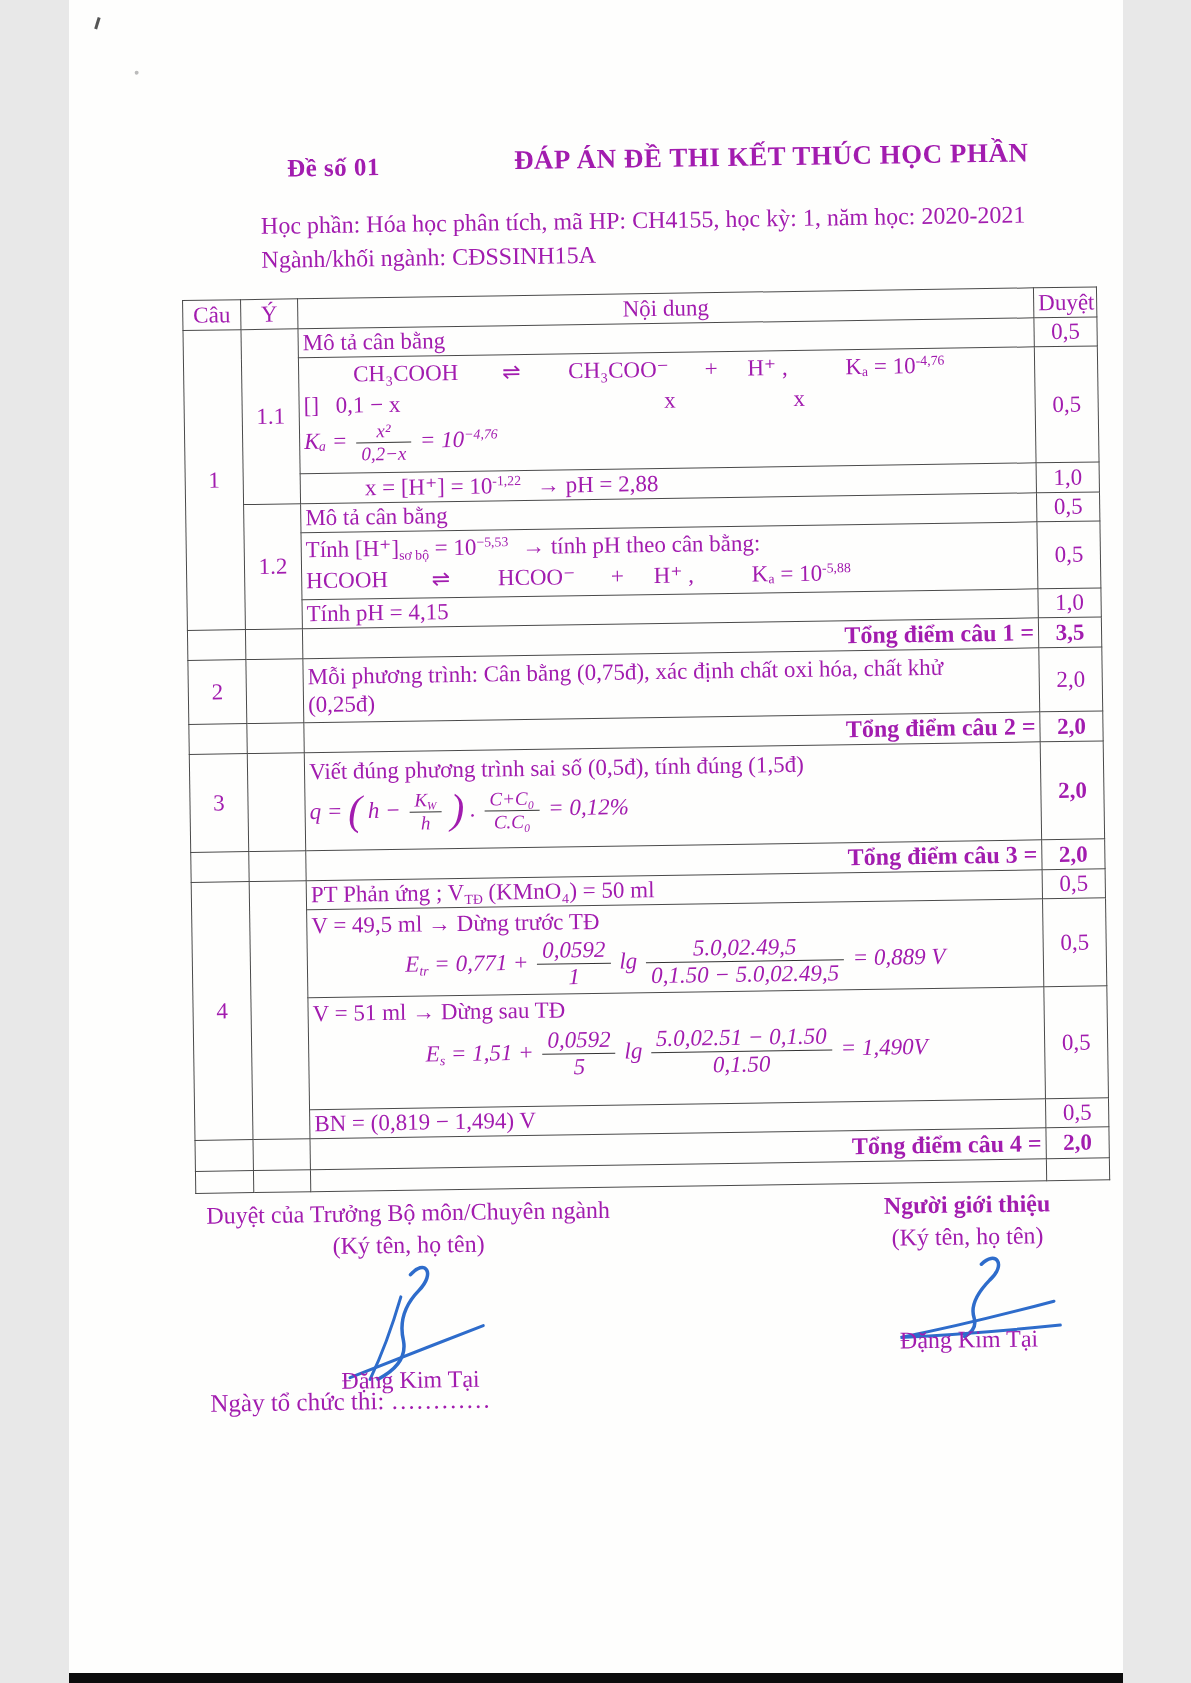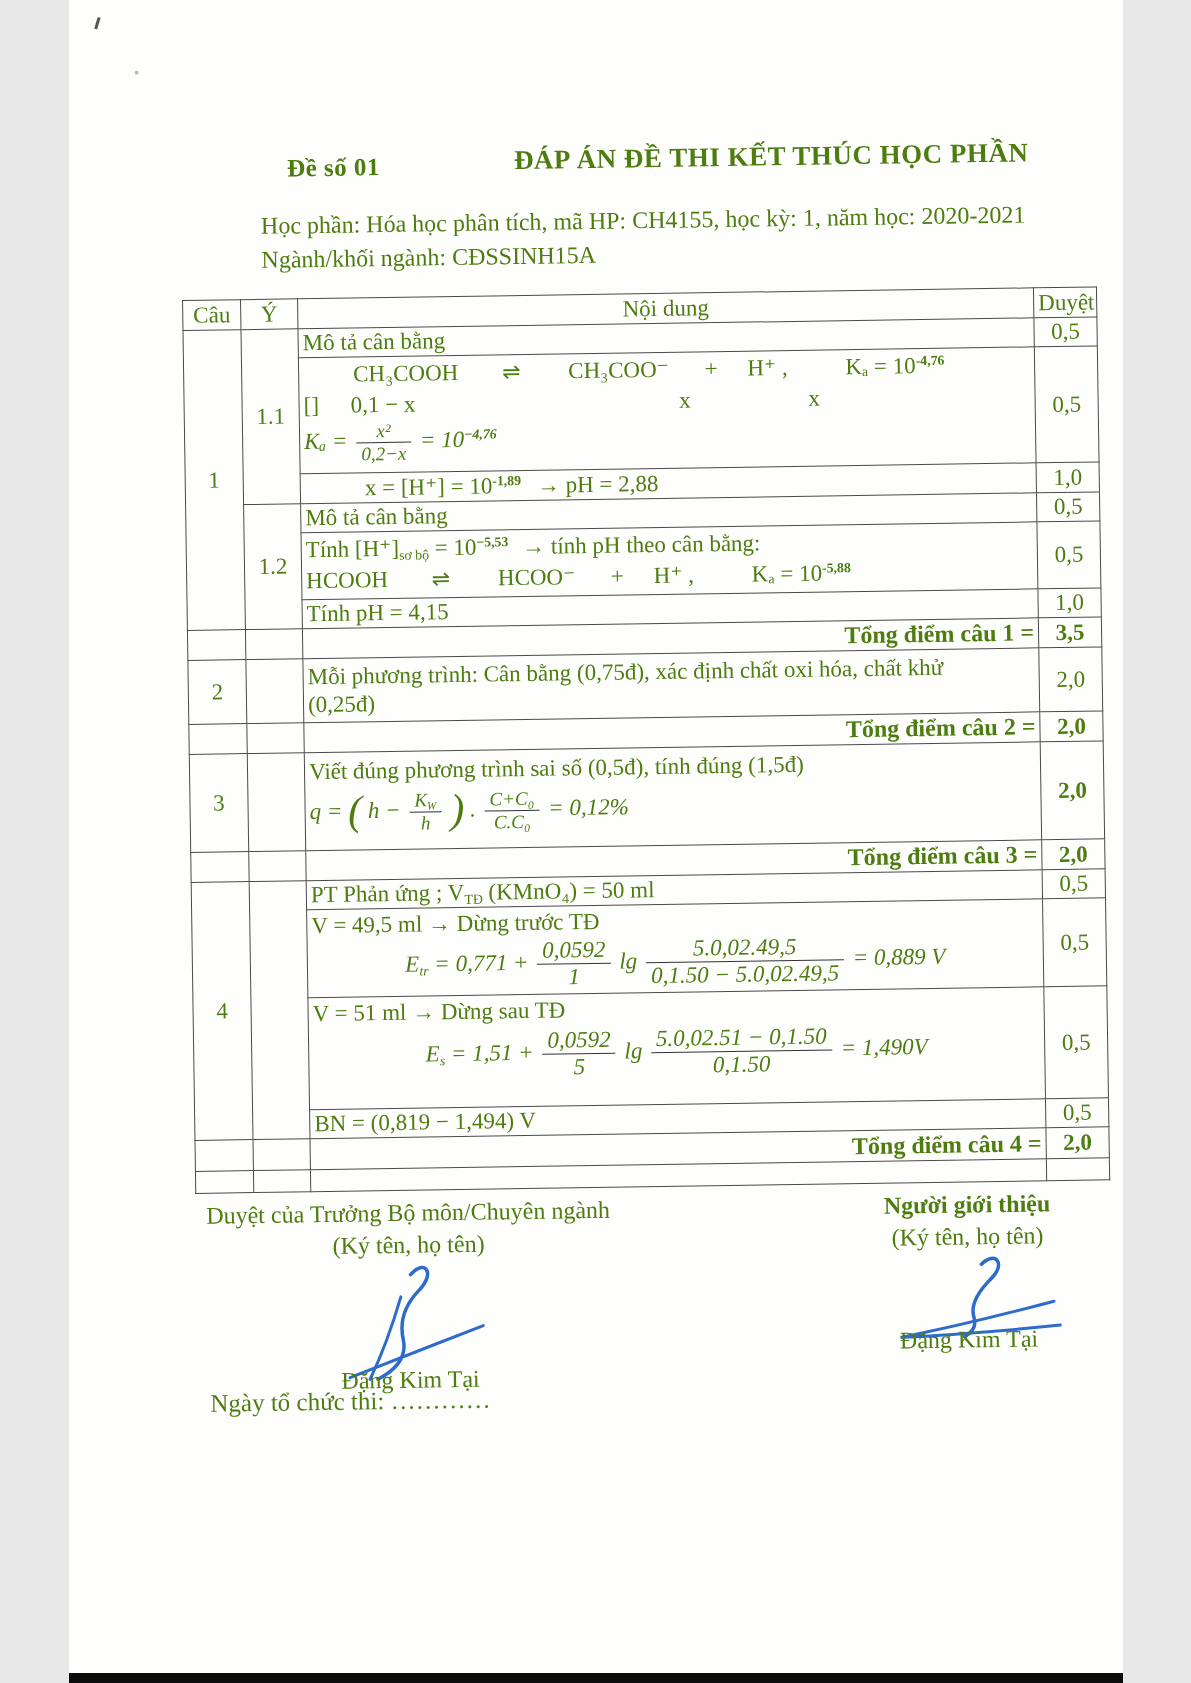--- a/index.html
+++ b/index.html
@@ -1,20 +1,20 @@
 <!DOCTYPE html>
 <html><head>
 <meta charset="utf-8">
 <style>
   html,body{margin:0;padding:0;background:#e8e8e8;}
   .page{
     position:relative;width:1054px;height:1683px;margin:0 auto;
     background:#fefefd;overflow:hidden;
     font-family:"Liberation Serif","DejaVu Serif",serif;
-    color:#4d7c0f;
+    color:#a21caf;
   }
   .skew{position:absolute;left:0;top:0;width:1191px;height:1660px;transform:rotate(-0.85deg);transform-origin:55% 38%;}
 
   
   .artifact{position:absolute;background:#777;}
   .a1{left:36px;top:8px;width:3px;height:12px;transform:rotate(18deg);background:#555;}
   .a2{left:74px;top:62px;width:4px;height:4px;border-radius:50%;background:#bbb;}
   .scan-bar{position:absolute;left:0;bottom:0;width:1191px;height:10px;background:#0c0c0c;}
 
   
@@ -28,21 +28,21 @@
   table.grid td{border:1px solid #4a4a4a;padding:1px 4px;vertical-align:middle;overflow:hidden;}
   td.cau,td.ycol{text-align:center;}
   td.score{text-align:center;}
   td.content{padding-left:12px;vertical-align:middle;}
   td.content.vtop{vertical-align:top;}
   tr.head td{text-align:center;height:27px;font-size:23px;}
   td.total-label{text-align:right;font-weight:bold;padding-right:8px;font-size:24px;}
   .bold{font-weight:bold;}
 
   .line{display:block;line-height:28px;}
-  sup{font-size:0.60em;vertical-align:baseline;position:relative;top:-0.55em;font-weight:bold;}
+  sup{font-size:0.60em;vertical-align:baseline;position:relative;top:-0.55em;}
   sub{font-size:0.60em;vertical-align:baseline;position:relative;top:0.28em;}
   .harpoon{font-family:"DejaVu Sans",sans-serif;font-size:22px;letter-spacing:-2px;}
   .it{font-style:italic;}
 
   .frac{display:inline-block;text-align:center;vertical-align:middle;line-height:1.05;padding:0 3px;}
   .frac .num{display:block;border-bottom:1.5px solid #333;padding:0 5px 1px 5px;}
   .frac .den{display:block;padding:1px 5px 0 5px;}
   .frac.small{font-size:19px;}
   .bigp{font-size:42px;font-weight:300;vertical-align:middle;line-height:0;position:relative;top:-2px;}
   .formula-center{display:block;text-align:center;}
@@ -103,35 +103,35 @@
           <span class="line" style="margin-top:2px">
             <span class="eqgap1">CH₃COOH</span>
             <span class="harpoon eqgap2">⇌</span>
             <span class="eqgap3">CH₃COO⁻</span>
             <span class="eqgap4">+</span>
             <span class="eqgap5">H⁺ ,</span>
             <span class="eqgap6"><span>Kₐ = 10</span><sup>-4,76</sup></span>
           </span>
           <span class="line">
             <span>[]</span>
-            <span style="margin-left:26px">0,1 − x</span>
+            <span style="margin-left:11px">0,1 − x</span>
             <span style="margin-left:258px">x</span>
             <span style="margin-left:112px">x</span>
           </span>
           <span class="line it" style="margin-top:2px;line-height:1;">
             <span>Kₐ =</span>
             <span class="frac small"><span class="num">x²</span><span class="den">0,2−x</span></span>
             <span><span>= 10</span><sup>−4,76</sup></span>
           </span>
         </td>
         <td class="score">0,5</td>
       </tr>
       <tr style="height:29px">
         <td class="content">
-          <span style="margin-left:60px">x = [H⁺] = 10</span><sup>-1,89</sup>
+          <span style="margin-left:60px">x = [H⁺] = 10</span><sup>-1,22</sup>
           <span style="margin-left:10px">→  pH = 2,88</span>
         </td>
         <td class="score">1,0</td>
       </tr>
 
       <tr style="height:26px">
         <td class="ycol" rowspan="3">1.2</td>
         <td class="content">Mô tả cân bằng</td>
         <td class="score">0,5</td>
       </tr>

